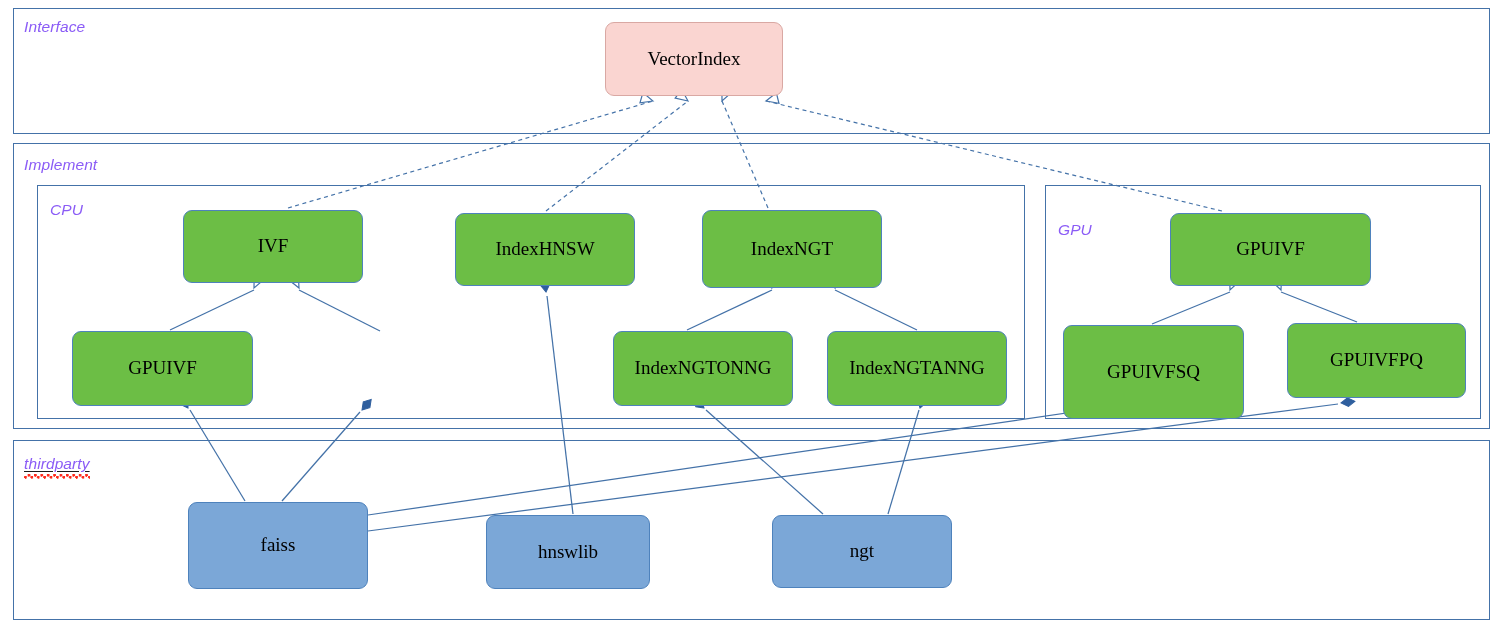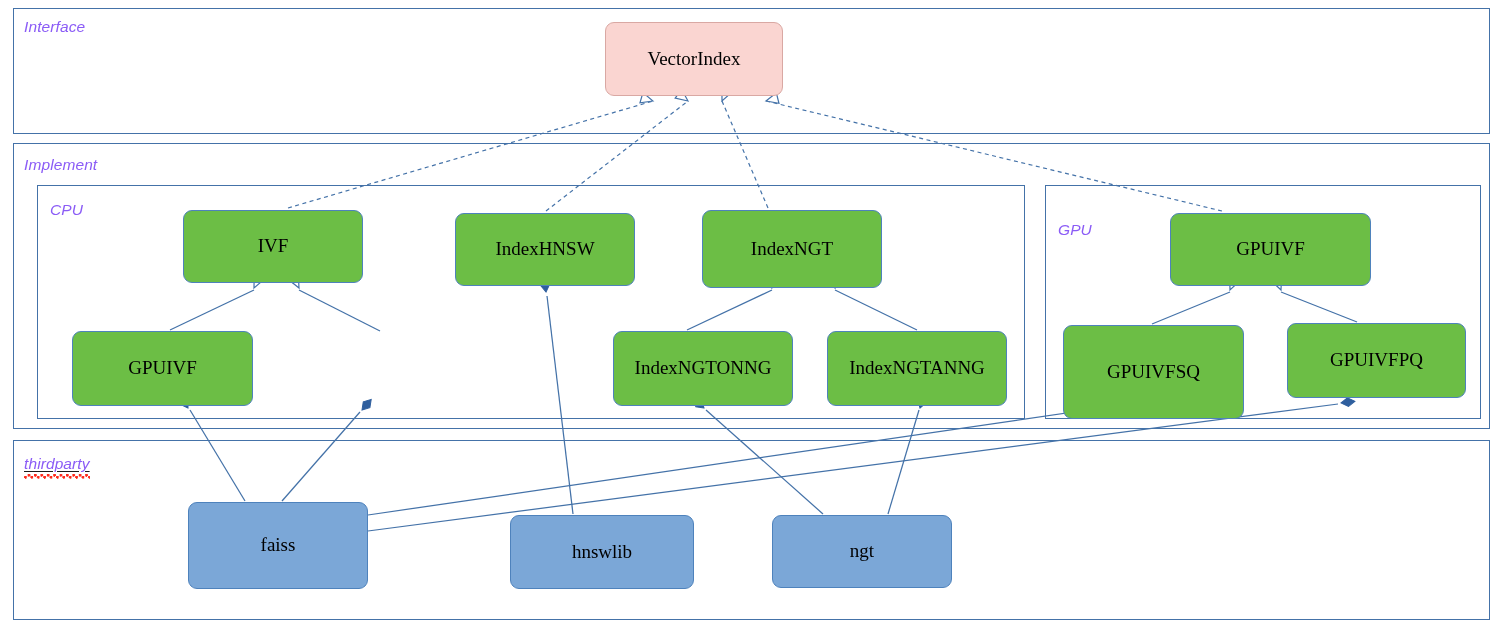--- a/index.html
+++ b/index.html
@@ -126,16 +126,16 @@
   <div class="node green" id="n-ivf" style="left: 183px; top: 210px; width: 180px; height: 73px;">IVF</div>
   <div class="node green" id="n-indexhnsw" style="left: 455px; top: 213px; width: 180px; height: 73px;">IndexHNSW</div>
   <div class="node green" id="n-indexngt" style="left: 702px; top: 210px; width: 180px; height: 78px;">IndexNGT</div>
   <div class="node green" id="n-ivfsq" style="left: 72px; top: 331px; width: 181px; height: 75px;">GPUIVF</div>
   <div class="node green" id="n-indexngtonng" style="left: 613px; top: 331px; width: 180px; height: 75px;">IndexNGTONNG</div>
   <div class="node green" id="n-indexngtanng" style="left: 827px; top: 331px; width: 180px; height: 75px; text-align: center;">IndexNGTANNG</div>
   <div class="node green" id="n-gpuivf" style="left: 1170px; top: 213px; width: 201px; height: 73px;">GPUIVF</div>
   <div class="node green" id="n-gpuivfsq" style="left: 1063px; top: 325px; width: 181px; height: 94px;">GPUIVFSQ</div>
   <div class="node green" id="n-gpuivfpq" style="left: 1267px; top: 323px; width: 179px; height: 75px; margin-left: 20px;">GPUIVFPQ</div>
   <div class="node blue" id="n-faiss" style="left: 188px; top: 502px; width: 180px; height: 87px;">faiss</div>
-  <div class="node blue" id="n-hnswlib" style="left: 510px; top: 515px; width: 184px; height: 74px;">hnswlib</div>
+  <div class="node blue" id="n-hnswlib" style="left: 486px; top: 515px; width: 164px; height: 74px;">hnswlib</div>
   <div class="node blue" id="n-ngt" style="left: 772px; top: 515px; width: 180px; height: 73px;">ngt</div>
 
 </div>
 
 </body></html>

